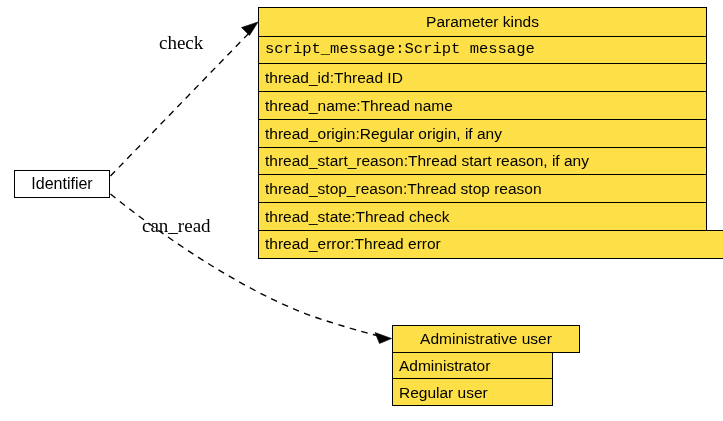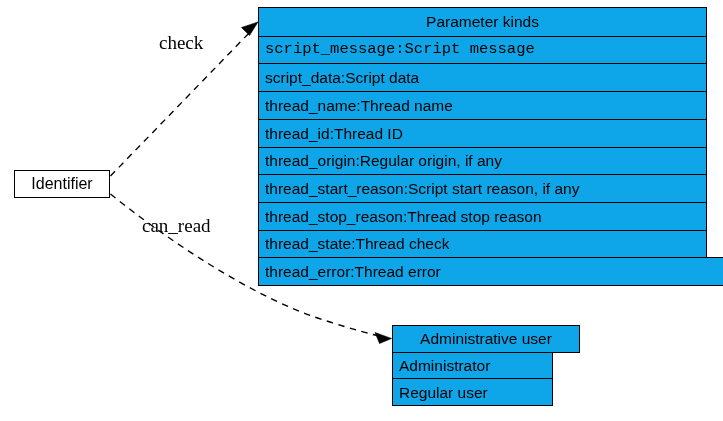--- a/index.html
+++ b/index.html
@@ -32,21 +32,21 @@
   }
   
   .record {
     position: absolute;
     box-sizing: border-box;
     background: #ffffff;
   }
   .record-row {
     box-sizing: border-box;
     border: 1.3px solid #000000;
-    background: #0ea5e9;
+    background: #fde047;
     display: flex;
     align-items: center;
     font-size: 15.5px;
     color: #000000;
     line-height: 1;
     white-space: nowrap;
     margin-top: -1.3px;
   }
   .record-row:first-child { margin-top: 0; }
   .record-row.title {
@@ -109,33 +109,30 @@
   </div>
 
   <div class="record" style="left:258px; top:7px; width:449px;">
     <div class="record-row title" style="height:30px; width:449px;">
       <span>Parameter kinds</span>
     </div>
     <div class="record-row cell" style="height:29px; width:449px;font-family:Liberation Mono, monospace;">
       <span>script_message:Script message</span>
     </div>
     <div class="record-row cell" style="height:29px; width:449px;">
-      <span>script_data:Script data</span>
+      <span>thread_id:Thread ID</span>
     </div>
     <div class="record-row cell" style="height:29px; width:449px;">
       <span>thread_name:Thread name</span>
     </div>
     <div class="record-row cell" style="height:29px; width:449px;">
-      <span>thread_id:Thread ID</span>
-    </div>
-    <div class="record-row cell" style="height:29px; width:449px;">
       <span>thread_origin:Regular origin, if any</span>
     </div>
     <div class="record-row cell" style="height:29px; width:449px;">
-      <span>thread_start_reason:Script start reason, if any</span>
+      <span>thread_start_reason:Thread start reason, if any</span>
     </div>
     <div class="record-row cell" style="height:29px; width:449px;">
       <span>thread_stop_reason:Thread stop reason</span>
     </div>
     <div class="record-row cell" style="height:29px; width:449px;">
       <span>thread_state:Thread check</span>
     </div>
     <div class="record-row cell" style="height:29px; width:504px;">
       <span>thread_error:Thread error</span>
     </div>

